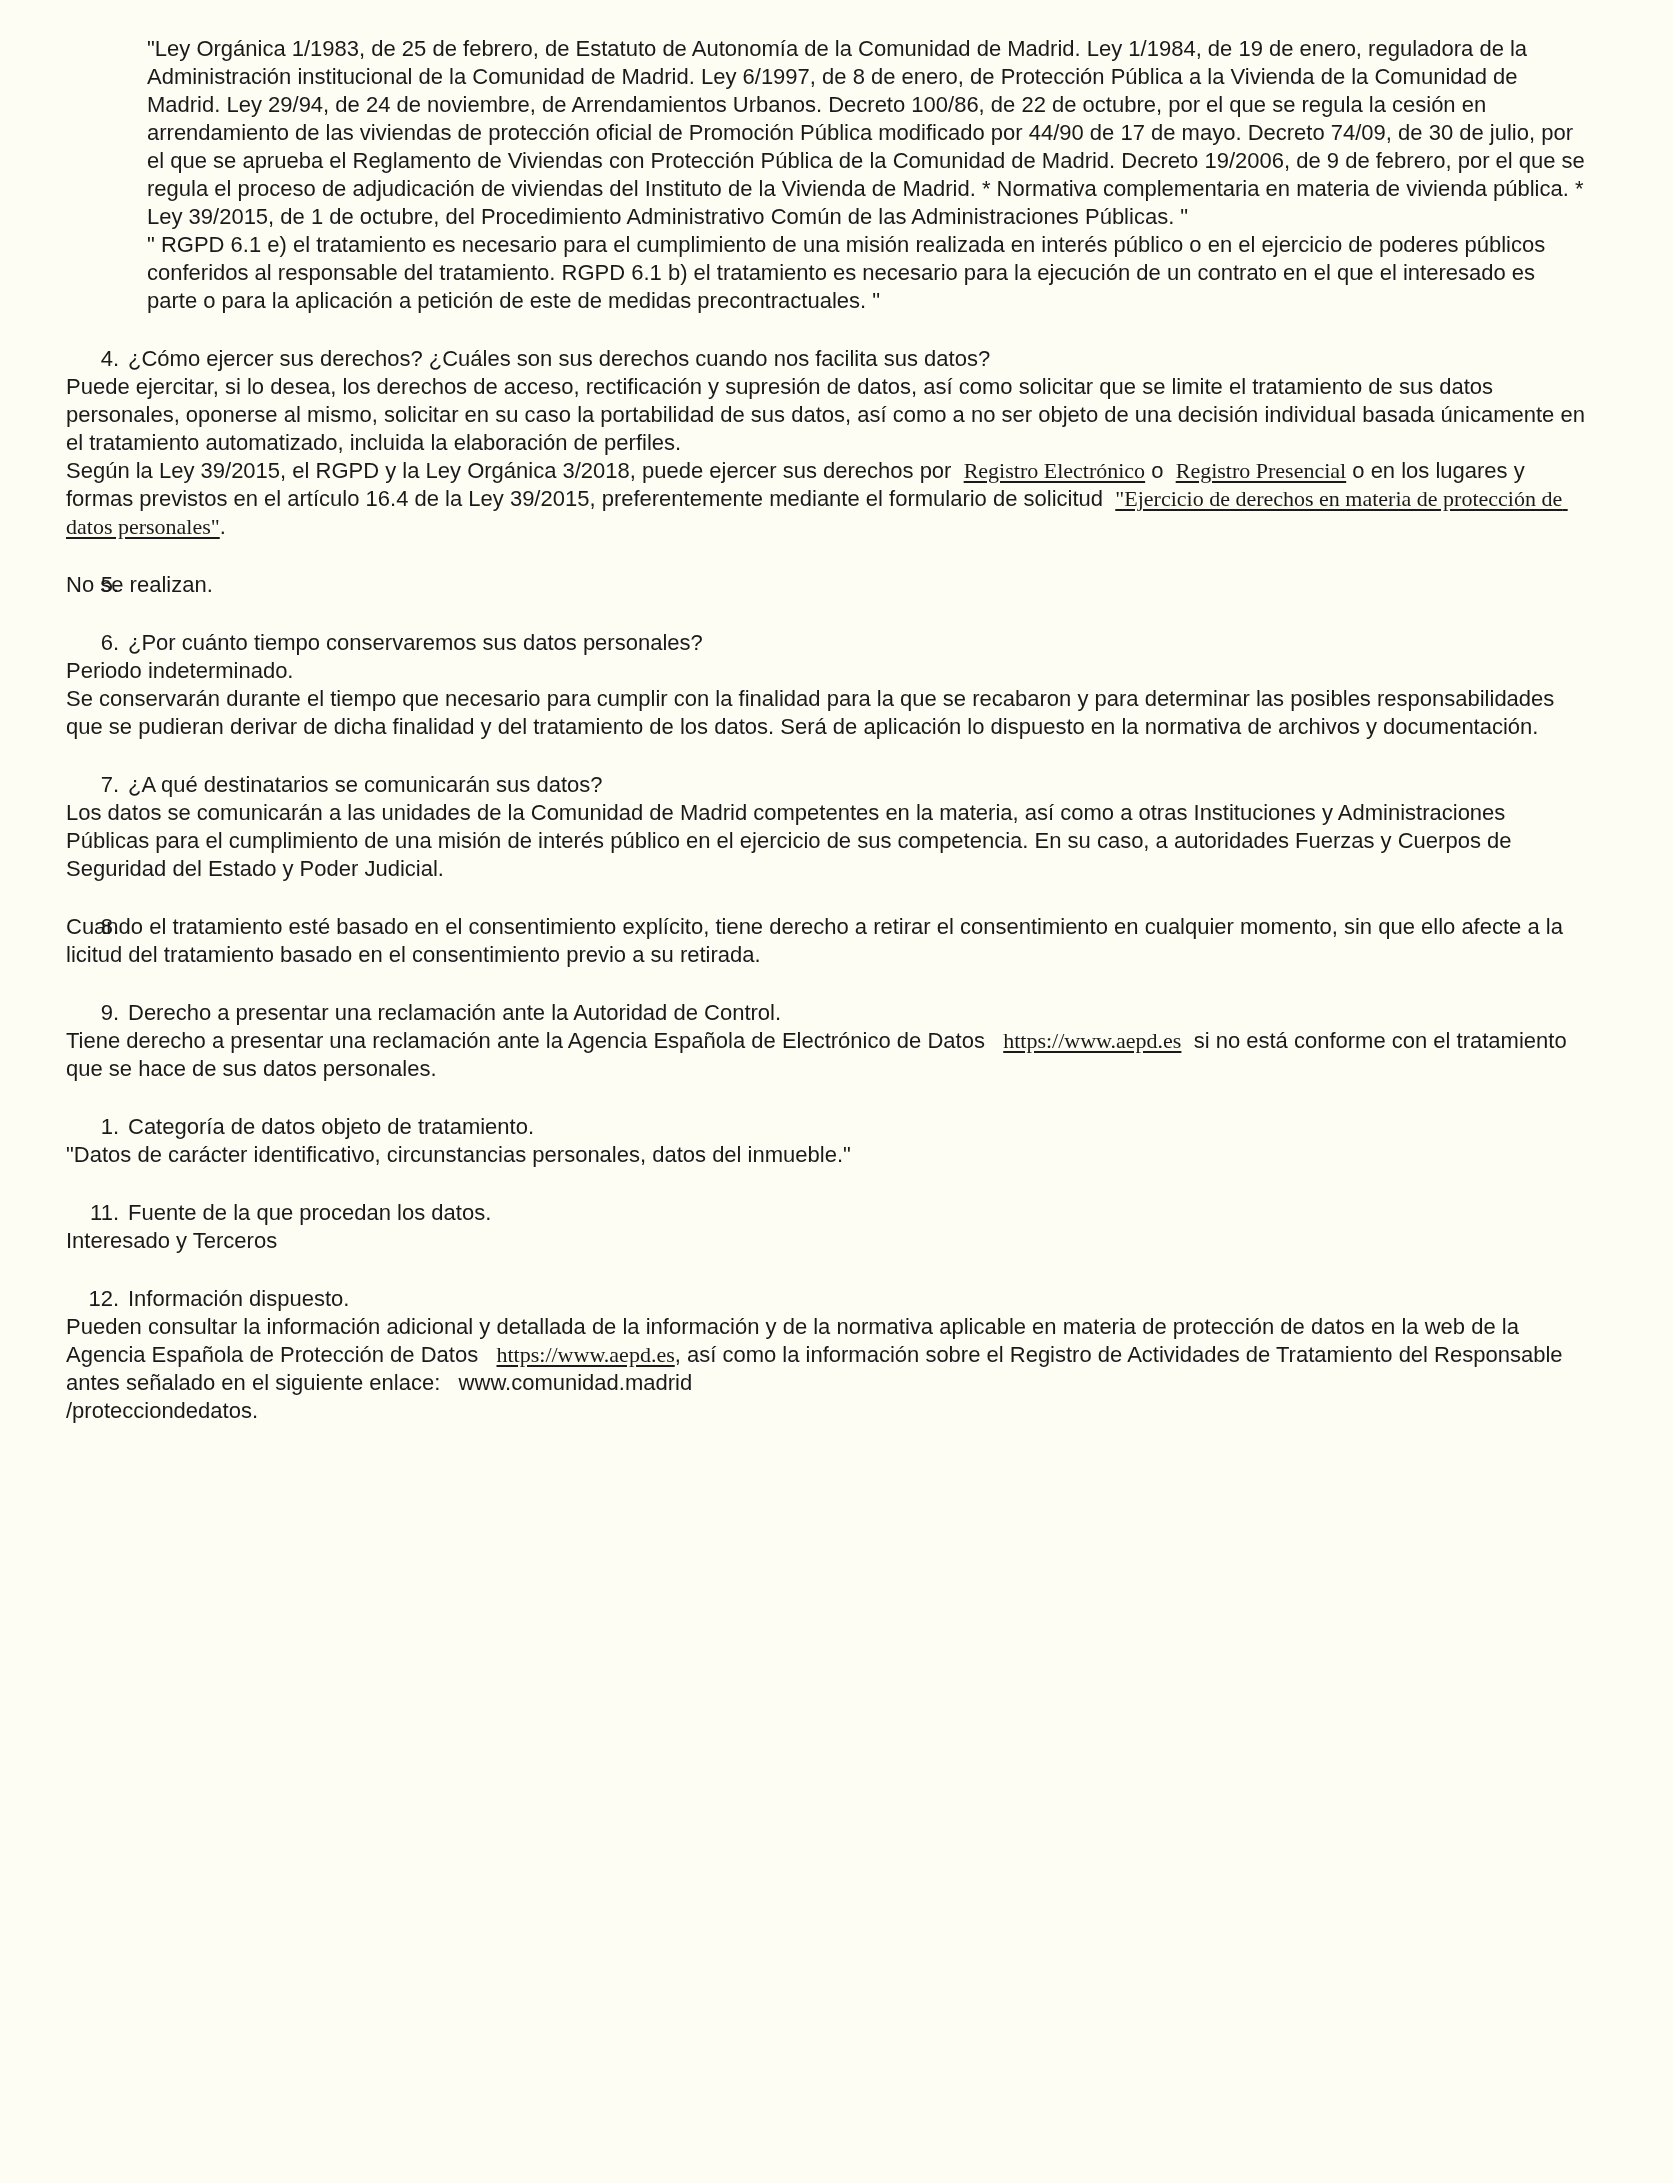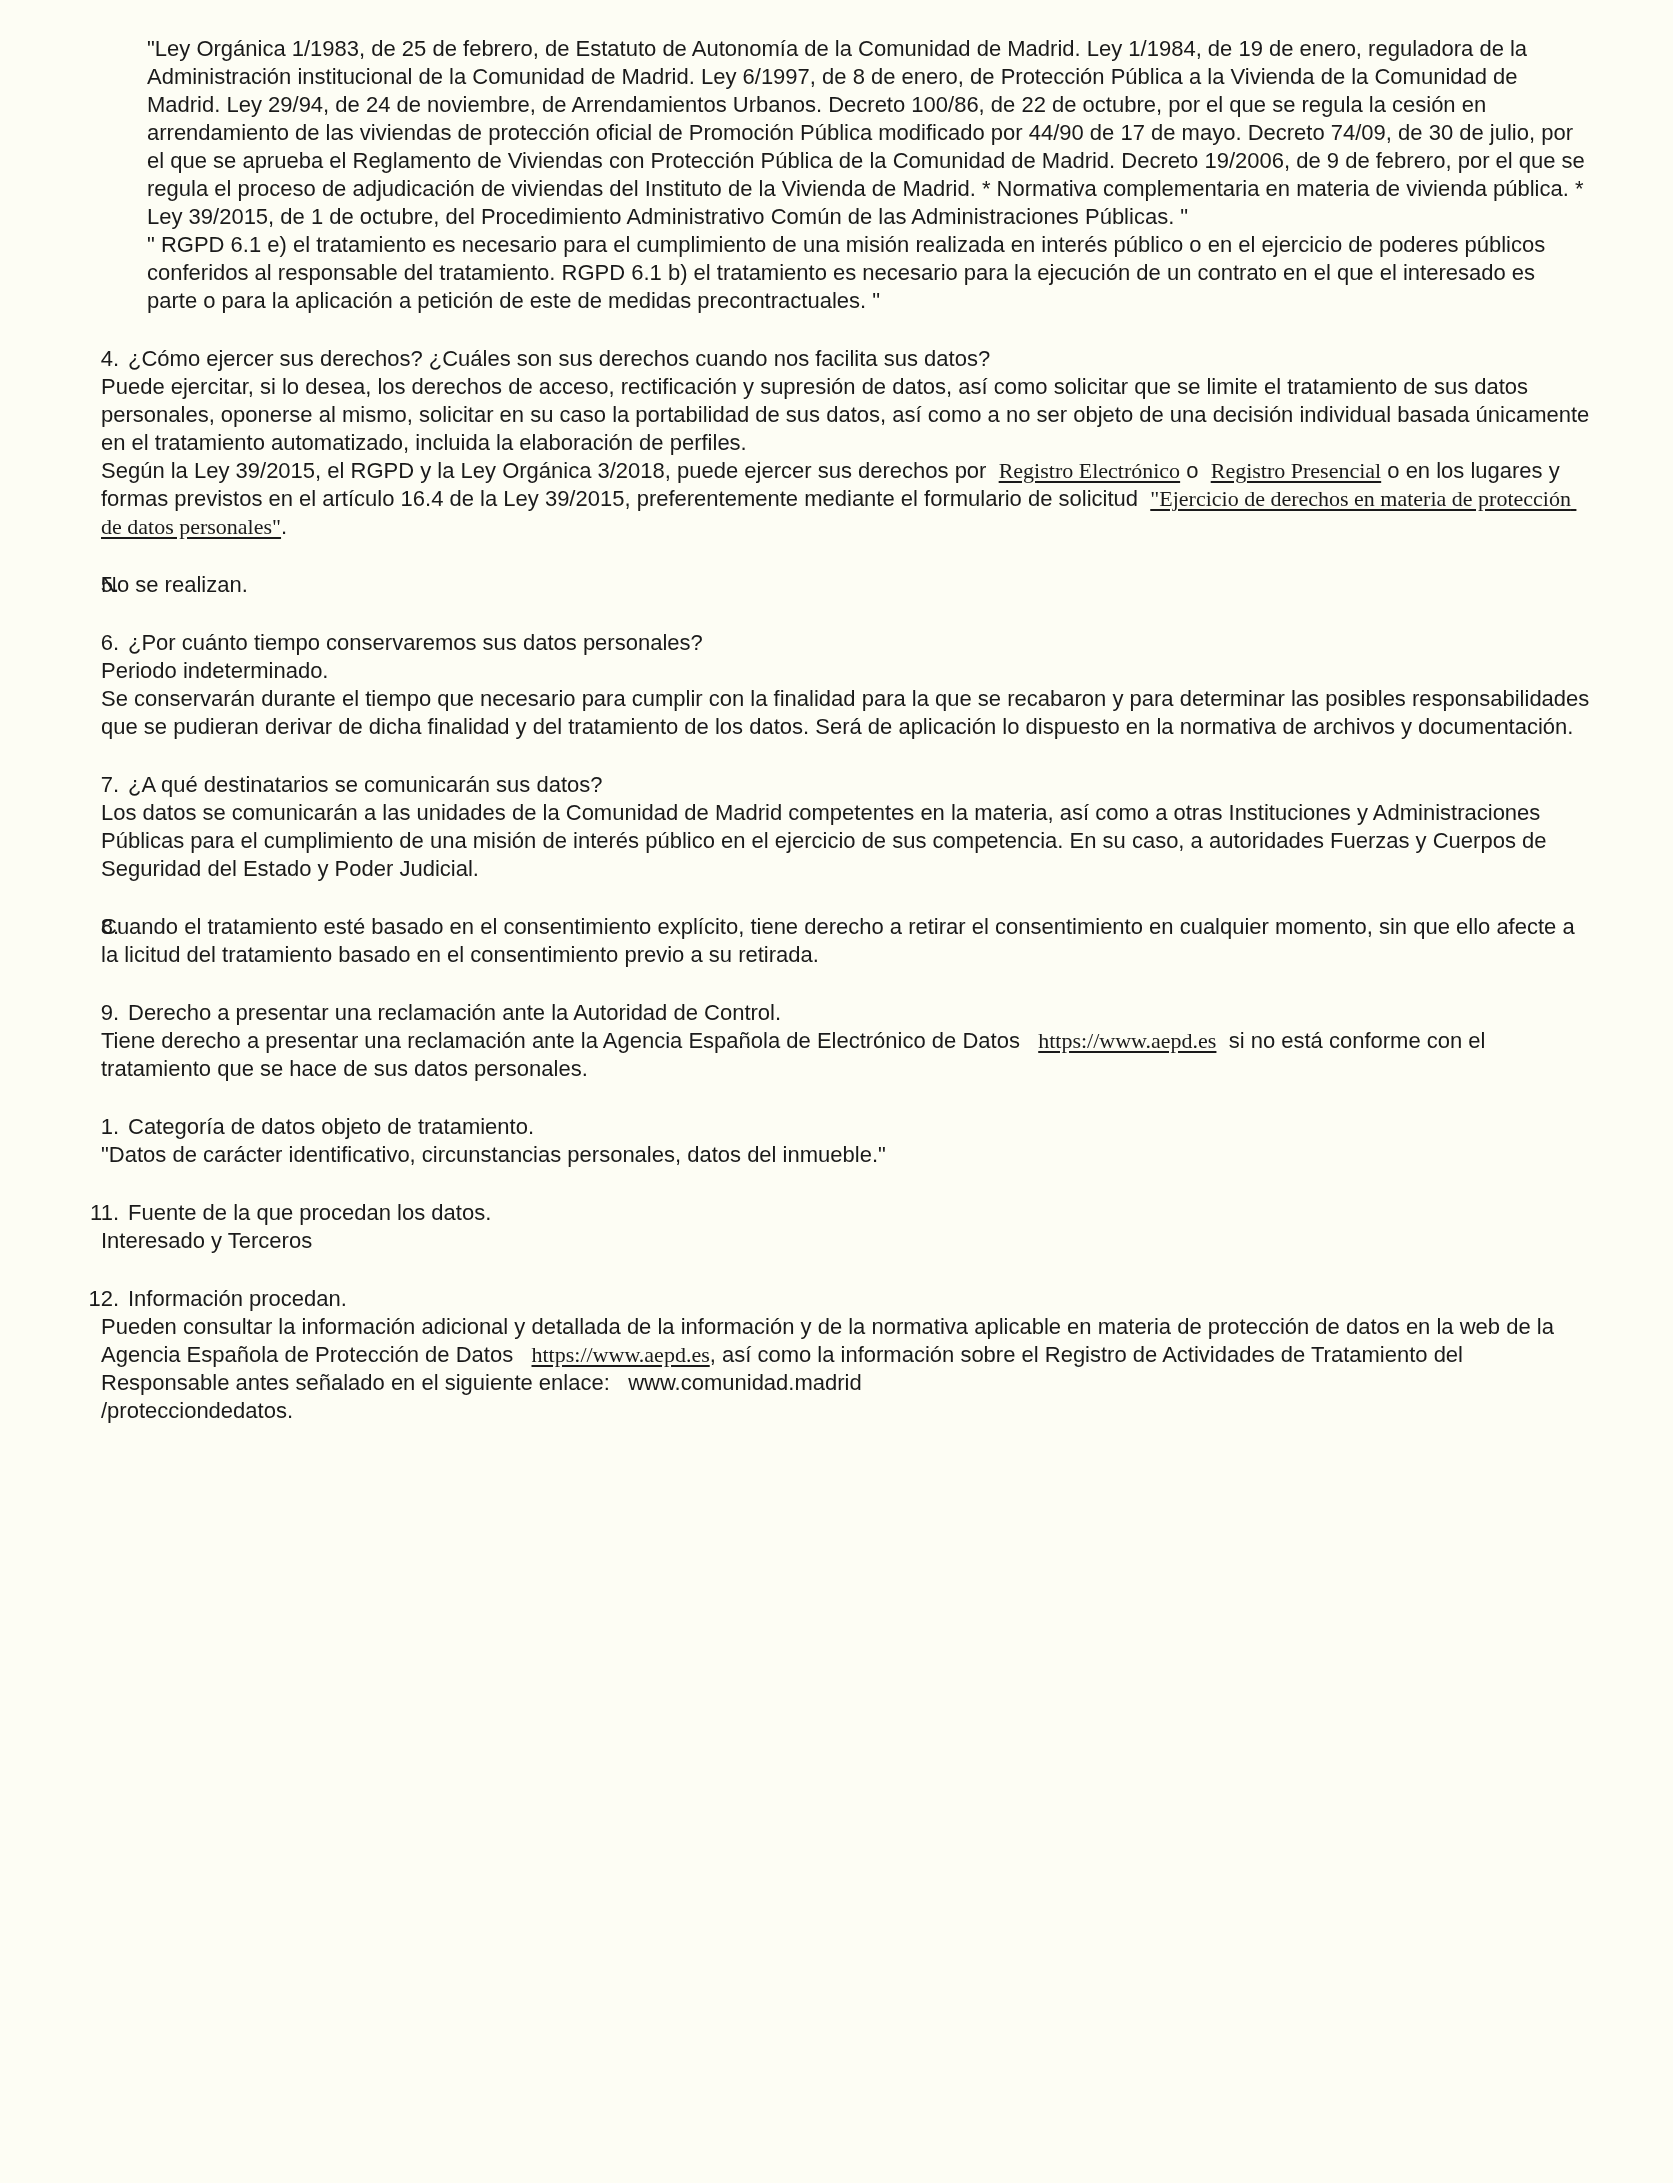--- a/index.html
+++ b/index.html
@@ -30,21 +30,21 @@
     position: relative;
     padding-left: 128px;
   }
   .item-num {
     position: absolute;
     left: 0;
     top: 0;
     width: 119px;
     text-align: right;
   }
-  .item-body { padding-left: 101px; }
+  .item-body { padding-left: 66px; }
   .para { white-space: pre-wrap; }
   .doclink {
     text-decoration: underline;
     text-underline-offset: 2.7px;
     cursor: pointer;
     font-family: Liberation Serif, serif;
   }
 </style>
 </head>
 <body style="background: rgb(253, 253, 244); color: rgb(26, 26, 26);">
@@ -99,21 +99,21 @@
           <div class="para"><span>"Datos de carácter identificativo, circunstancias personales, datos del inmueble."</span></div>
         </div>
       </div>
       <div class="item">
         <div class="item-head"><span class="item-num">11.</span><span class="item-title">Fuente de la que procedan los datos.</span></div>
         <div class="item-body">
           <div class="para"><span>Interesado y Terceros</span></div>
         </div>
       </div>
       <div class="item">
-        <div class="item-head"><span class="item-num">12.</span><span class="item-title">Información procedan.</span></div>
+        <div class="item-head"><span class="item-num">12.</span><span class="item-title">Información dispuesto.</span></div>
         <div class="item-body">
           <div class="para"><span>Pueden consultar la información adicional y detallada de la información y de la normativa aplicable en materia de protección de datos en la web de la Agencia Española de Protección de Datos   </span><span class="doclink">https://www.aepd.es</span><span>, así como la información sobre el Registro de Actividades de Tratamiento del Responsable antes señalado en el siguiente enlace:   www.comunidad.madrid
 /protecciondedatos.</span></div>
         </div>
       </div>
     </div>
 </div>
 
 
 </body></html>

